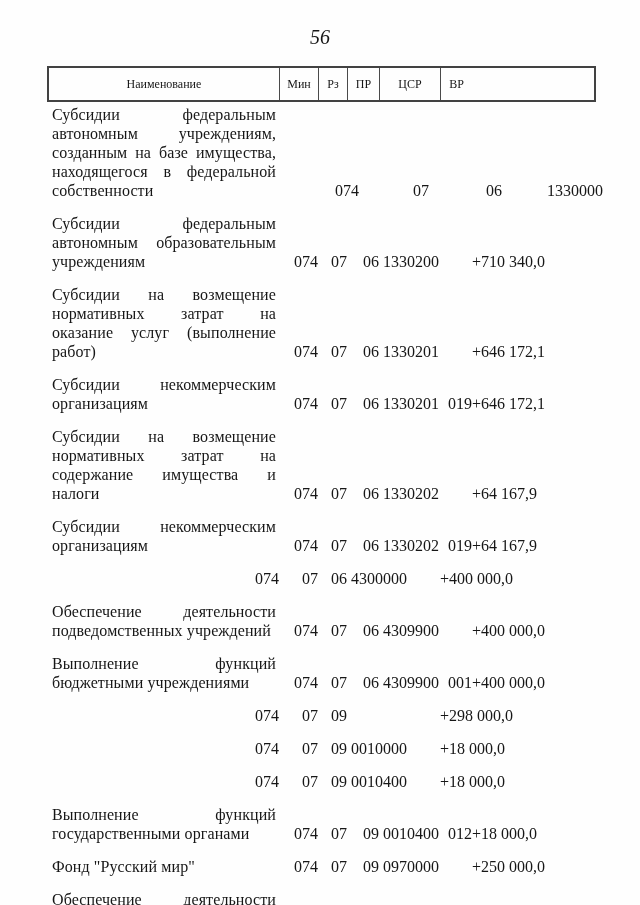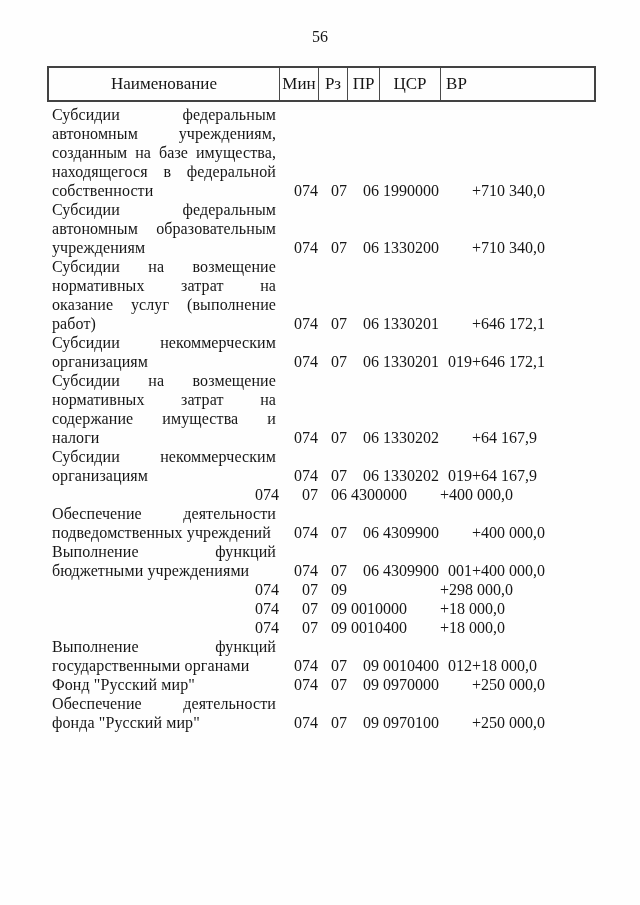--- a/index.html
+++ b/index.html
@@ -12,62 +12,64 @@
     width: 640px;
     height: 905px;
     background: #fefefe;
     overflow: hidden;
     font-family: "Liberation Serif", "DejaVu Serif", serif;
     color: #161616;
   }
   .page-number {
     margin-top: 27px;
     text-align: center;
-    font-size: 16px;
+    font-size: 20px;
     line-height: 20px;
+    font-style: italic;
   }
   .table-wrap {
     margin-left: 47px;
     width: 549px;
     margin-top: 19px;
   }
   .header-row {
     display: grid;
     grid-template-columns: 230px 39px 29px 32px 61px 32px 1fr;
     box-sizing: border-box;
     width: 549px;
     height: 36px;
     border: 2px solid #424242;
   }
   .header-cell {
     display: flex;
     align-items: center;
     justify-content: center;
     border-left: 1px solid #4a4a4a;
-    font-size: 17px;
+    font-size: 12px;
     line-height: 18px;
     overflow: hidden;
     white-space: nowrap;
   }
   .header-cell:first-child {
     border-left: none;
   }
   .table-body {
     padding: 0 2px;
   }
   .row {
     display: grid;
     grid-template-columns: 230px 39px 29px 32px 61px 32px 1fr;
     align-items: end;
-    margin-top: 0;
+    margin-top: 14px;
     font-size: 16px;
     line-height: 19px;
   }
   .row:first-child {
     margin-top: 3px;
+    gap: 41px;
   }
   .cell-name {
     text-align: justify;
     padding-left: 3px;
     padding-right: 3px;
     letter-spacing: 0.1px;
   }
   .cell-min, .cell-rz, .cell-pr, .cell-vr {
     text-align: right;
     white-space: nowrap;
@@ -99,21 +101,21 @@
       <div class="header-cell">ЦСР</div>
       <div class="header-cell">ВР</div>
     </div>
 
     <div class="table-body">
   <div class="row">
     <div class="cell-name">Субсидии федеральным автономным учреждениям, созданным на базе имущества, находящегося в федеральной собственности</div>
     <div class="cell-min">074</div>
     <div class="cell-rz">07</div>
     <div class="cell-pr">06</div>
-    <div class="cell-tsr">1990000</div>
+    <div class="cell-tsr">1330000</div>
     <div class="cell-vr"></div>
     <div class="cell-sum">+710 340,0</div>
   </div>
 
   <div class="row">
     <div class="cell-name">Субсидии федеральным автономным образовательным учреждениям</div>
     <div class="cell-min">074</div>
     <div class="cell-rz">07</div>
     <div class="cell-pr">06</div>
     <div class="cell-tsr">1330200</div>

